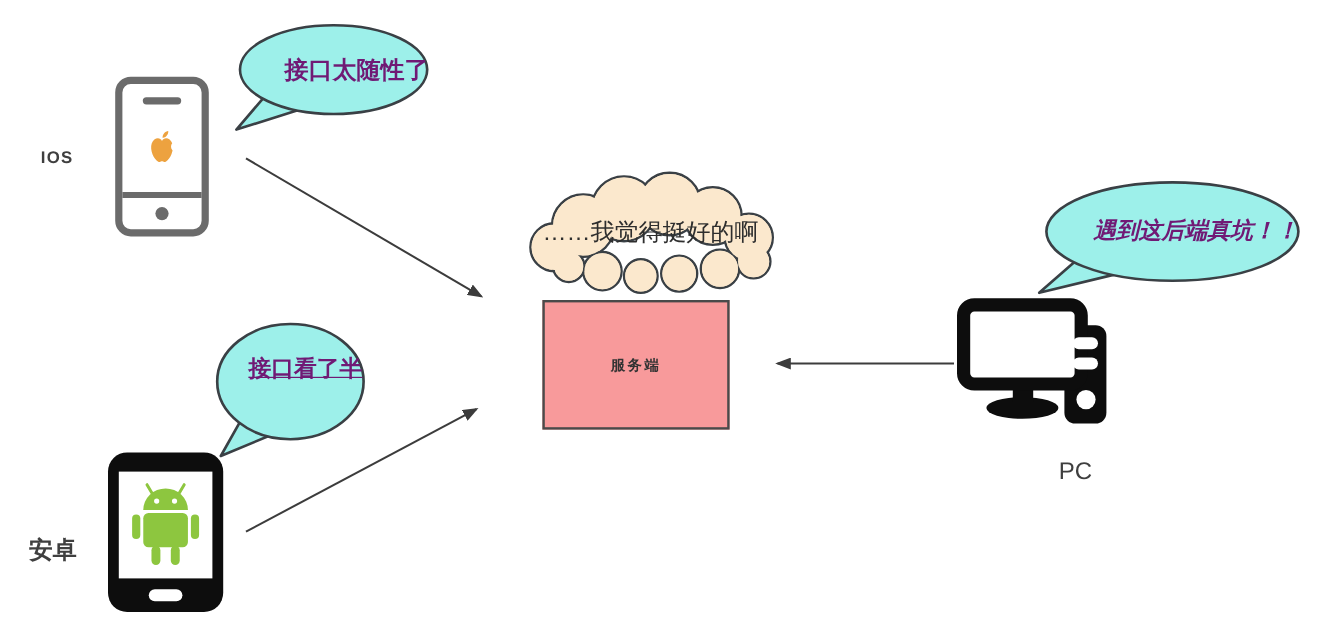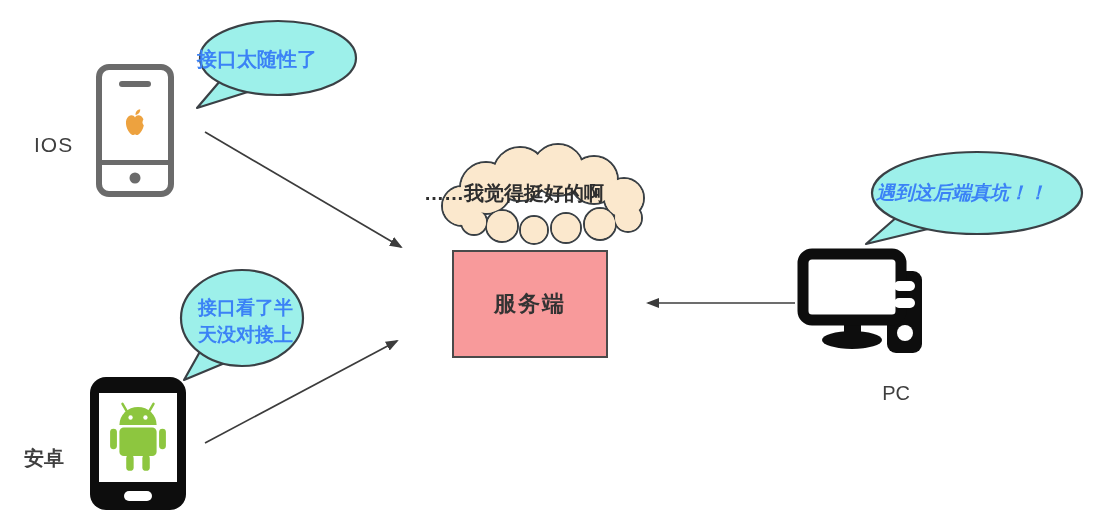--- a/index.html
+++ b/index.html
@@ -48,52 +48,52 @@
     position: absolute; left: 9px; right: 9px; top: 16px; bottom: 28px;
     background: #fff; display: flex; align-items: center; justify-content: center;
   }
   .android-home {
     position: absolute; left: 50%; transform: translateX(-50%); bottom: 9px;
     width: 28px; height: 10px; border-radius: 5px; background: #fff;
   }
 
   
   .side-label { color: #3f3f3f; }
-  .ios-label { left: 34px; top: 133px; font-size: 21px; font-weight: 400; letter-spacing: 1px; }
+  .ios-label { left: 34px; top: 123px; font-size: 14px; font-weight: 700; letter-spacing: 1px; }
   .android-label { left: 24px; top: 429px; font-size: 20px; font-weight: 700; margin-top: 16px; }
   .pc-label { left: 780px; top: 382px; width: 130px; text-align: right; font-size: 20px; font-weight: 500; }
 
   
   .bubble-svg path, .bubble-svg ellipse {
     fill: var(--bubble-fill, #9df0ea);
     stroke: var(--bubble-stroke, #3a4045);
     stroke-width: 2.2;
     stroke-linejoin: round;
   }
   .bubble-text {
-    color: #3b82f6; font-weight: 700; text-align: left; line-height: 1.4;
+    color: #701a75; font-weight: 700; text-align: right; line-height: 1.4;
   }
   .bubble1-text { left: 197px; top: 45px; width: 160px; font-size: 20px; }
-  .bubble2-text { left: 198px; top: 294px; width: 116px; font-size: 19px; line-height: 27px; }
+  .bubble2-text { left: 186px; top: 294px; width: 116px; font-size: 19px; line-height: 27px; text-decoration: underline; }
   .bubble3-text { left: 876px; top: 180px; width: 206px; font-size: 19px; font-style: italic; }
 
   
   .cloud-stroke { fill: var(--cloud-fill, #fbe8cd); stroke: var(--cloud-stroke, #3a4045); stroke-width: 2; }
   .cloud-fill { fill: var(--cloud-fill, #fbe8cd); }
-  .cloud-text { left: 424px; top: 180px; width: 236px; 
-    color: #2e2e2e; font-weight: 700; font-size: 20px; }
+  .cloud-text { left: 424px; top: 180px; width: 236px; text-align: center;
+    color: #2e2e2e; font-weight: 400; font-size: 20px; }
 
   
   .server-box {
     left: 452px; top: 250px; width: 156px; height: 108px;
     background: var(--server-fill, #f89a9b);
     border: 2px solid var(--server-stroke, #4a4a4a);
     box-sizing: border-box;
     display: flex; align-items: center; justify-content: center;
-    color: #333; font-size: 22px; font-weight: 600; letter-spacing: 2px;
+    color: #333; font-size: 12px; font-weight: 600; letter-spacing: 2px;
   }
 </style>
 </head>
 <body>
 
 <div class="canvas">
 
   <svg class="abs arrows-layer" width="1098" height="522" viewBox="0 0 1098 522">
     <defs>
       <marker id="ah" markerWidth="13" markerHeight="10" refX="11" refY="5" orient="auto" markerUnits="userSpaceOnUse">
@@ -146,21 +146,20 @@
     <div class="android-home"></div>
   </div>
   <div class="abs side-label android-label">安卓</div>
 
   <svg class="abs bubble-svg" style="left:178px; top:266px;" width="150" height="120" viewBox="0 0 150 120">
     <path d="M24 82 L6 114 L54 94 Z"></path>
     <ellipse cx="64" cy="52" rx="61" ry="48"></ellipse>
   </svg>
   <div class="abs bubble-text bubble2-text">
     <div>接口看了半</div>
-    <div>天没对接上</div>
   </div>
 
   <svg class="abs" style="left:424px; top:142px;" width="236" height="104" viewBox="0 0 236 104">
     <g class="cloud-stroke">
       <circle cx="38" cy="64" r="20"></circle>
       <circle cx="62" cy="46" r="26"></circle>
       <circle cx="96" cy="32" r="27"></circle>
       <circle cx="134" cy="28" r="26"></circle>
       <circle cx="170" cy="38" r="24"></circle>
       <circle cx="200" cy="56" r="20"></circle>

